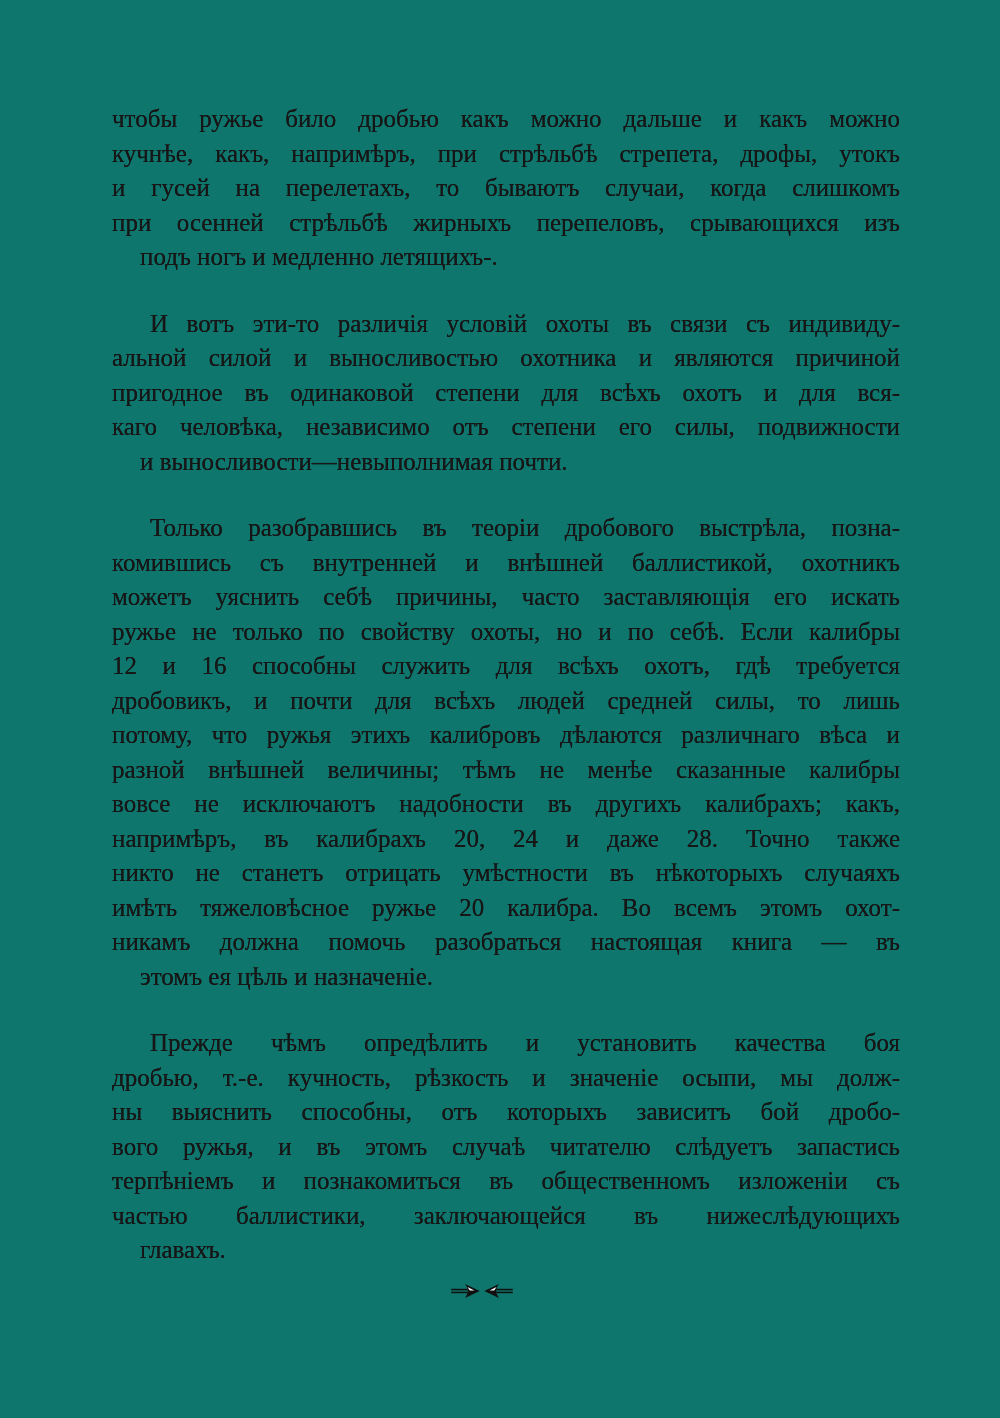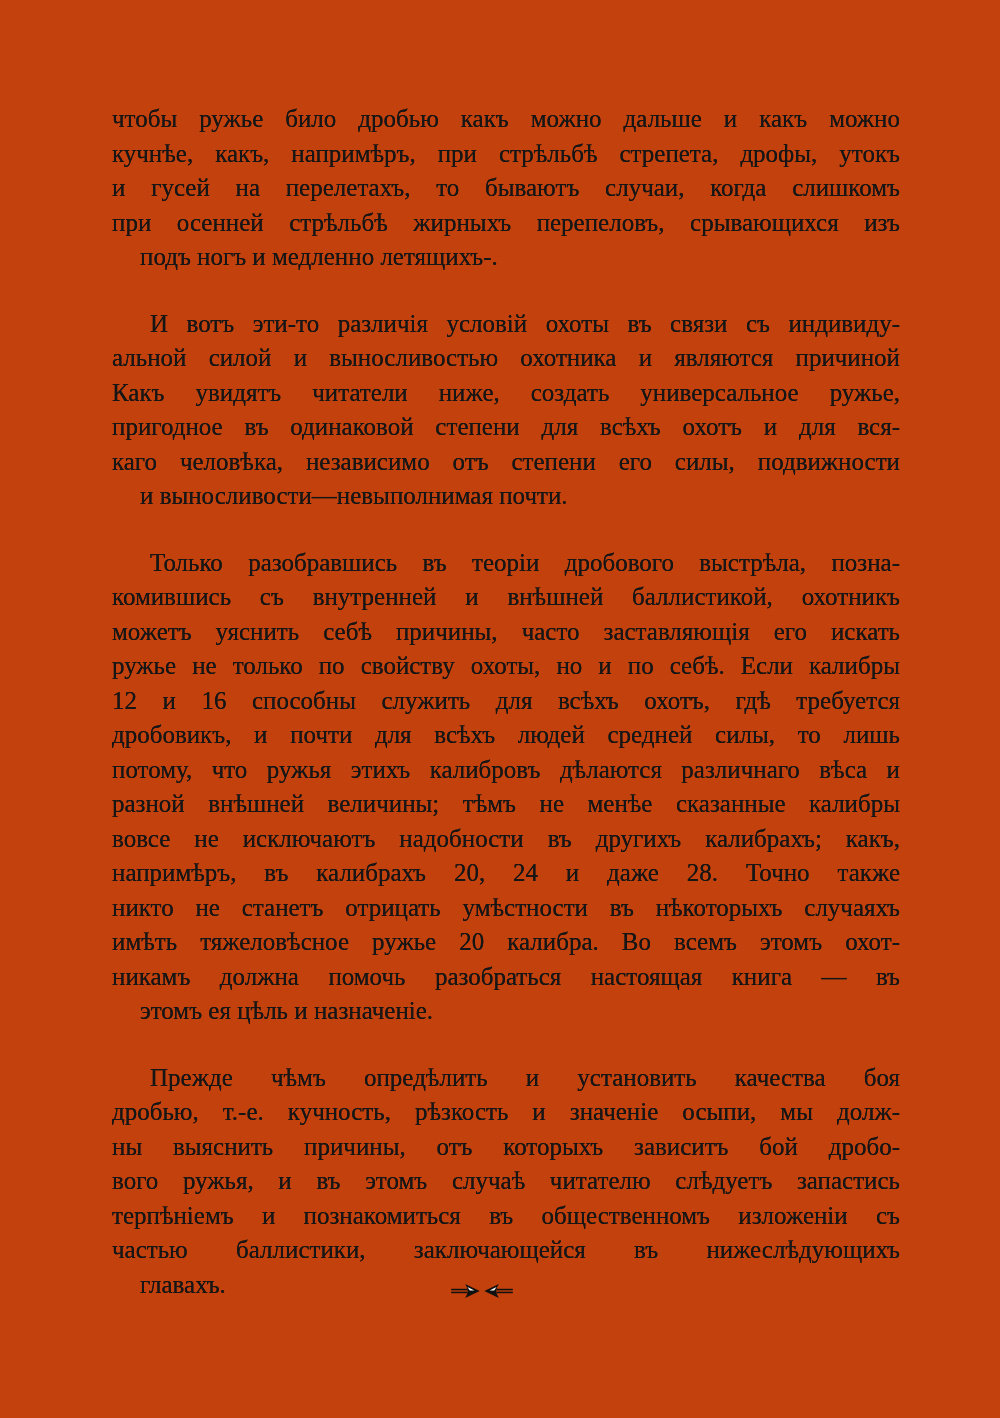--- a/index.html
+++ b/index.html
@@ -54,35 +54,34 @@
     text-align: center;
     color: #101010;
   }
   .ornament svg {
     display: inline-block;
   }
 </style>
 </head>
 <body>
 
-<div class="page" style="background: #c2410c;">
+<div class="page" style="background: #0f766e;">
 
   <div class="text-block" style="color: rgb(22, 22, 22);">
 
   <div class="paragraph">
         <div class="line first">чтобы ружье било дробью какъ можно дальше и какъ можно</div>
         <div class="line">кучнѣе, какъ, напримѣръ, при стрѣльбѣ стрепета, дрофы, утокъ</div>
         <div class="line">и гусей на перелетахъ, то бываютъ случаи, когда слишкомъ</div>
         <div class="line">при осенней стрѣльбѣ жирныхъ перепеловъ, срывающихся изъ</div>
         <div class="line last">подъ ногъ и медленно летящихъ-.</div>
       </div>
       <div class="paragraph indent">
         <div class="line first">И вотъ эти-то различія условій охоты въ связи съ индивиду-</div>
         <div class="line">альной силой и выносливостью охотника и являются причиной</div>
-        <div class="line">Какъ увидятъ читатели ниже, создать универсальное ружье,</div>
         <div class="line">пригодное въ одинаковой степени для всѣхъ охотъ и для вся-</div>
         <div class="line">каго человѣка, независимо отъ степени его силы, подвижности</div>
         <div class="line last">и выносливости—невыполнимая почти.</div>
       </div>
       <div class="paragraph indent">
         <div class="line first">Только разобравшись въ теоріи дробового выстрѣла, позна-</div>
         <div class="line">комившись съ внутренней и внѣшней баллистикой, охотникъ</div>
         <div class="line">можетъ уяснить себѣ причины, часто заставляющія его искать</div>
         <div class="line">ружье не только по свойству охоты, но и по себѣ. Если калибры</div>
         <div class="line">12 и 16 способны служить для всѣхъ охотъ, гдѣ требуется</div>
@@ -92,21 +91,21 @@
         <div class="line">вовсе не исключаютъ надобности въ другихъ калибрахъ; какъ,</div>
         <div class="line">напримѣръ, въ калибрахъ 20, 24 и даже 28. Точно также</div>
         <div class="line">никто не станетъ отрицать умѣстности въ нѣкоторыхъ случаяхъ</div>
         <div class="line">имѣть тяжеловѣсное ружье 20 калибра. Во всемъ этомъ охот-</div>
         <div class="line">никамъ должна помочь разобраться настоящая книга — въ</div>
         <div class="line last">этомъ ея цѣль и назначеніе.</div>
       </div>
       <div class="paragraph indent">
         <div class="line first">Прежде чѣмъ опредѣлить и установить качества боя</div>
         <div class="line">дробью, т.-е. кучность, рѣзкость и значеніе осыпи, мы долж-</div>
-        <div class="line">ны выяснить причины, отъ которыхъ зависитъ бой дробо-</div>
+        <div class="line">ны выяснить способны, отъ которыхъ зависитъ бой дробо-</div>
         <div class="line">вого ружья, и въ этомъ случаѣ читателю слѣдуетъ запастись</div>
         <div class="line">терпѣніемъ и познакомиться въ общественномъ изложеніи съ</div>
         <div class="line">частью баллистики, заключающейся въ нижеслѣдующихъ</div>
         <div class="line last">главахъ.</div>
       </div>
     </div>
 
   <div class="ornament">
     <svg width="64" height="20" viewBox="0 0 110 32" aria-hidden="true">
       <g fill="currentColor" stroke="none">

